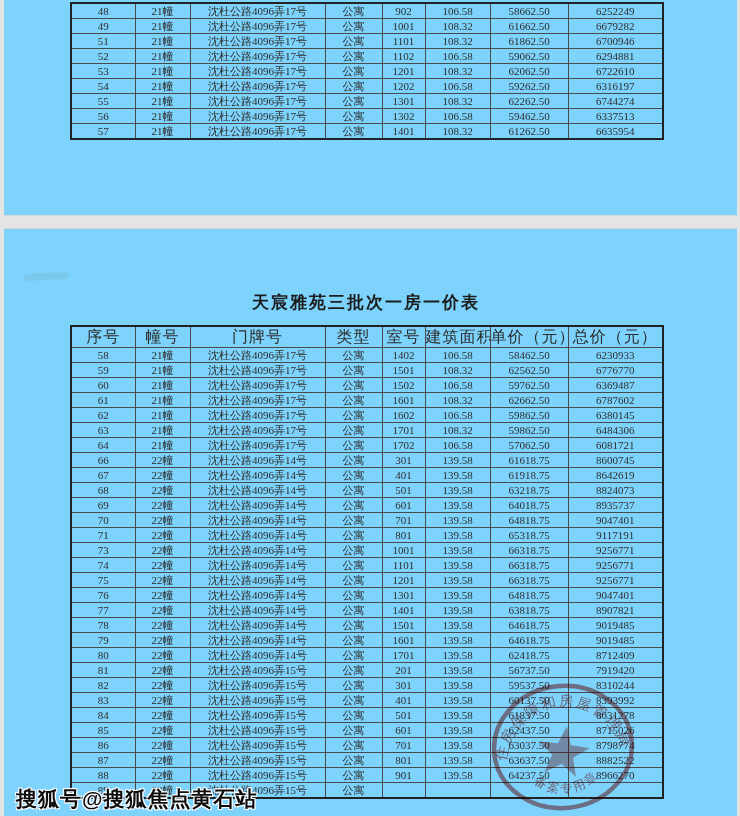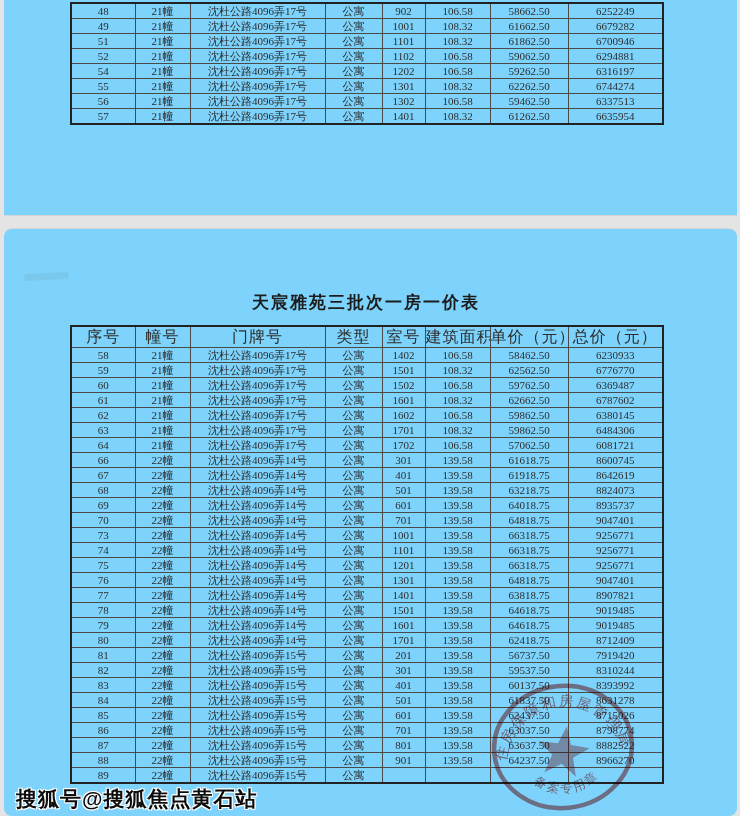--- a/index.html
+++ b/index.html
@@ -1,21 +1,21 @@
 <!DOCTYPE html>
 <html><head>
 <meta charset="utf-8">
 <style>
   html,body{margin:0;padding:0;}
   body{width:740px;height:816px;overflow:hidden;background:#e4e4e4;
        font-family:"Liberation Serif","DejaVu Serif",serif;}
   .stage{position:relative;width:740px;height:816px;overflow:hidden;}
   .page{position:absolute;left:4px;width:733px;background:#7dd3fc;}
   .page1{top:0;height:215px;}
-  .page2{top:229px;height:587px;overflow:hidden;box-shadow:0 -1px 0 rgba(0,0,0,0.06);border-radius:8px;}
+  .page2{top:229px;height:587px;overflow:hidden;box-shadow:0 -1px 0 rgba(0,0,0,0.06);}
   .page1{box-shadow:0 1px 0 rgba(0,0,0,0.06);}
 
   .price-table{border-collapse:collapse;table-layout:fixed;position:absolute;
                color:#2d2d2d;background:transparent;}
   .price-table col.c0{width:64px;} .price-table col.c1{width:55px;}
   .price-table col.c2{width:135px;} .price-table col.c3{width:57px;}
   .price-table col.c4{width:43px;} .price-table col.c5{width:65px;}
   .price-table col.c6{width:78px;} .price-table col.c7{width:95px;}
   .price-table td,.price-table th{border:1px solid #4a4a4a;text-align:center;
       white-space:nowrap;overflow:hidden;padding:0;font-weight:normal;}
@@ -90,20 +90,30 @@
           </tr>
           <tr>
             <td>52</td>
             <td>21幢</td>
             <td>沈杜公路4096弄17号</td>
             <td>公寓</td>
             <td>1102</td>
             <td>106.58</td>
             <td>59062.50</td>
             <td>6294881</td>
+          </tr>
+          <tr>
+            <td>53</td>
+            <td>21幢</td>
+            <td>沈杜公路4096弄17号</td>
+            <td>公寓</td>
+            <td>1201</td>
+            <td>108.32</td>
+            <td>62062.50</td>
+            <td>6722610</td>
           </tr>
           <tr>
             <td>54</td>
             <td>21幢</td>
             <td>沈杜公路4096弄17号</td>
             <td>公寓</td>
             <td>1202</td>
             <td>106.58</td>
             <td>59262.50</td>
             <td>6316197</td>
@@ -283,20 +293,30 @@
             <td>70</td>
             <td>22幢</td>
             <td>沈杜公路4096弄14号</td>
             <td>公寓</td>
             <td>701</td>
             <td>139.58</td>
             <td>64818.75</td>
             <td>9047401</td>
           </tr>
           <tr>
+            <td>71</td>
+            <td>22幢</td>
+            <td>沈杜公路4096弄14号</td>
+            <td>公寓</td>
+            <td>801</td>
+            <td>139.58</td>
+            <td>65318.75</td>
+            <td>9117191</td>
+          </tr>
+          <tr>
             <td>73</td>
             <td>22幢</td>
             <td>沈杜公路4096弄14号</td>
             <td>公寓</td>
             <td>1001</td>
             <td>139.58</td>
             <td>66318.75</td>
             <td>9256771</td>
           </tr>
           <tr>

